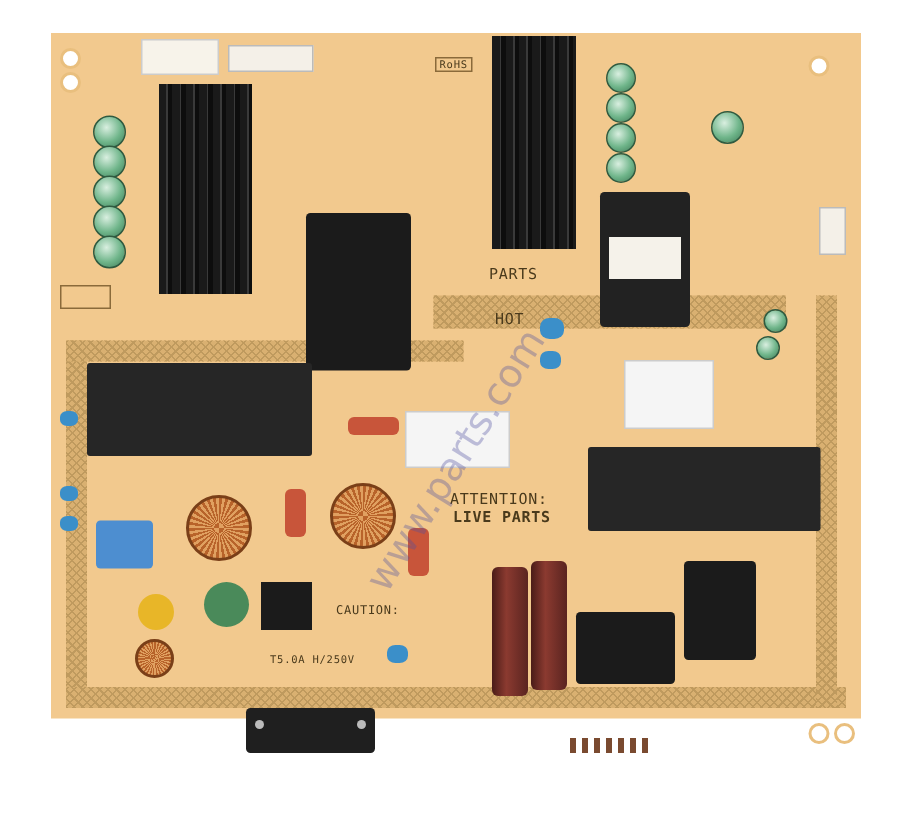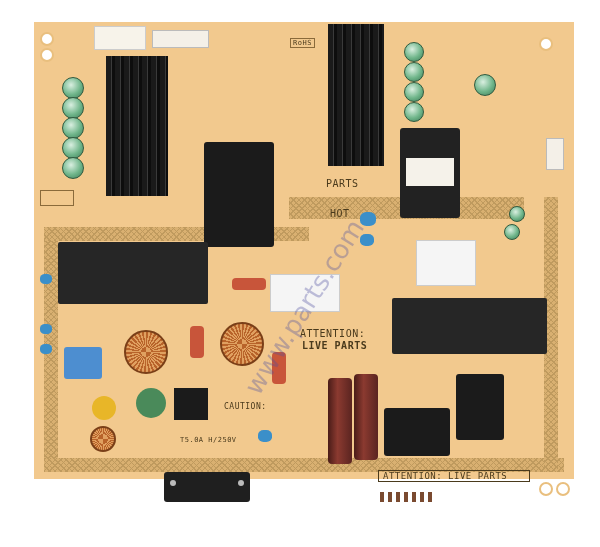--- a/index.html
+++ b/index.html
@@ -90,21 +90,20 @@
   <div class="abs" style="left:512px;top:116px;width:16px;height:30px;background:#f4f0e8;border:1px solid #bbb;"></div>
   <div class="abs" style="left:6px;top:168px;width:32px;height:14px;border:1px solid #8a6a3a;"></div>
   <div class="abs" style="left:346px;top:470px;width:52px;height:10px;background:repeating-linear-gradient(90deg,#7a4a30 0 4px,transparent 4px 8px);"></div>
 
   <div class="abs txt" style="left:292px;top:156px;font-size:10px;">PARTS</div>
   <div class="abs txt" style="left:296px;top:186px;font-size:10px;">HOT</div>
   <div class="abs txt" style="left:266px;top:306px;font-size:10px;">ATTENTION:</div>
   <div class="abs txt" style="left:268px;top:318px;font-size:10px;font-weight:bold;">LIVE PARTS</div>
   <div class="abs txt" style="left:190px;top:380px;font-size:8px;">CAUTION:</div>
   <div class="abs txt" style="left:146px;top:414px;font-size:7px;">T5.0A H/250V</div>
-  <div class="abs txt" style="left:344px;top:448px;font-size:9px;border:1px solid #4a3a1c;padding:0 22px 0 4px;">ATTENTION: LIVE PARTS</div>
 
   <div class="abs" style="left:130px;top:450px;width:86px;height:30px;background:#1f1f1f;border-radius:3px;">
     <div style="position:absolute;left:6px;top:8px;width:6px;height:6px;border-radius:50%;background:#bbb;"></div>
     <div style="position:absolute;right:6px;top:8px;width:6px;height:6px;border-radius:50%;background:#bbb;"></div>
   </div>
 
   <div class="abs wm" style="left:170px;top:270px;">www.parts.com</div>
 </div>
 
 </body></html>

